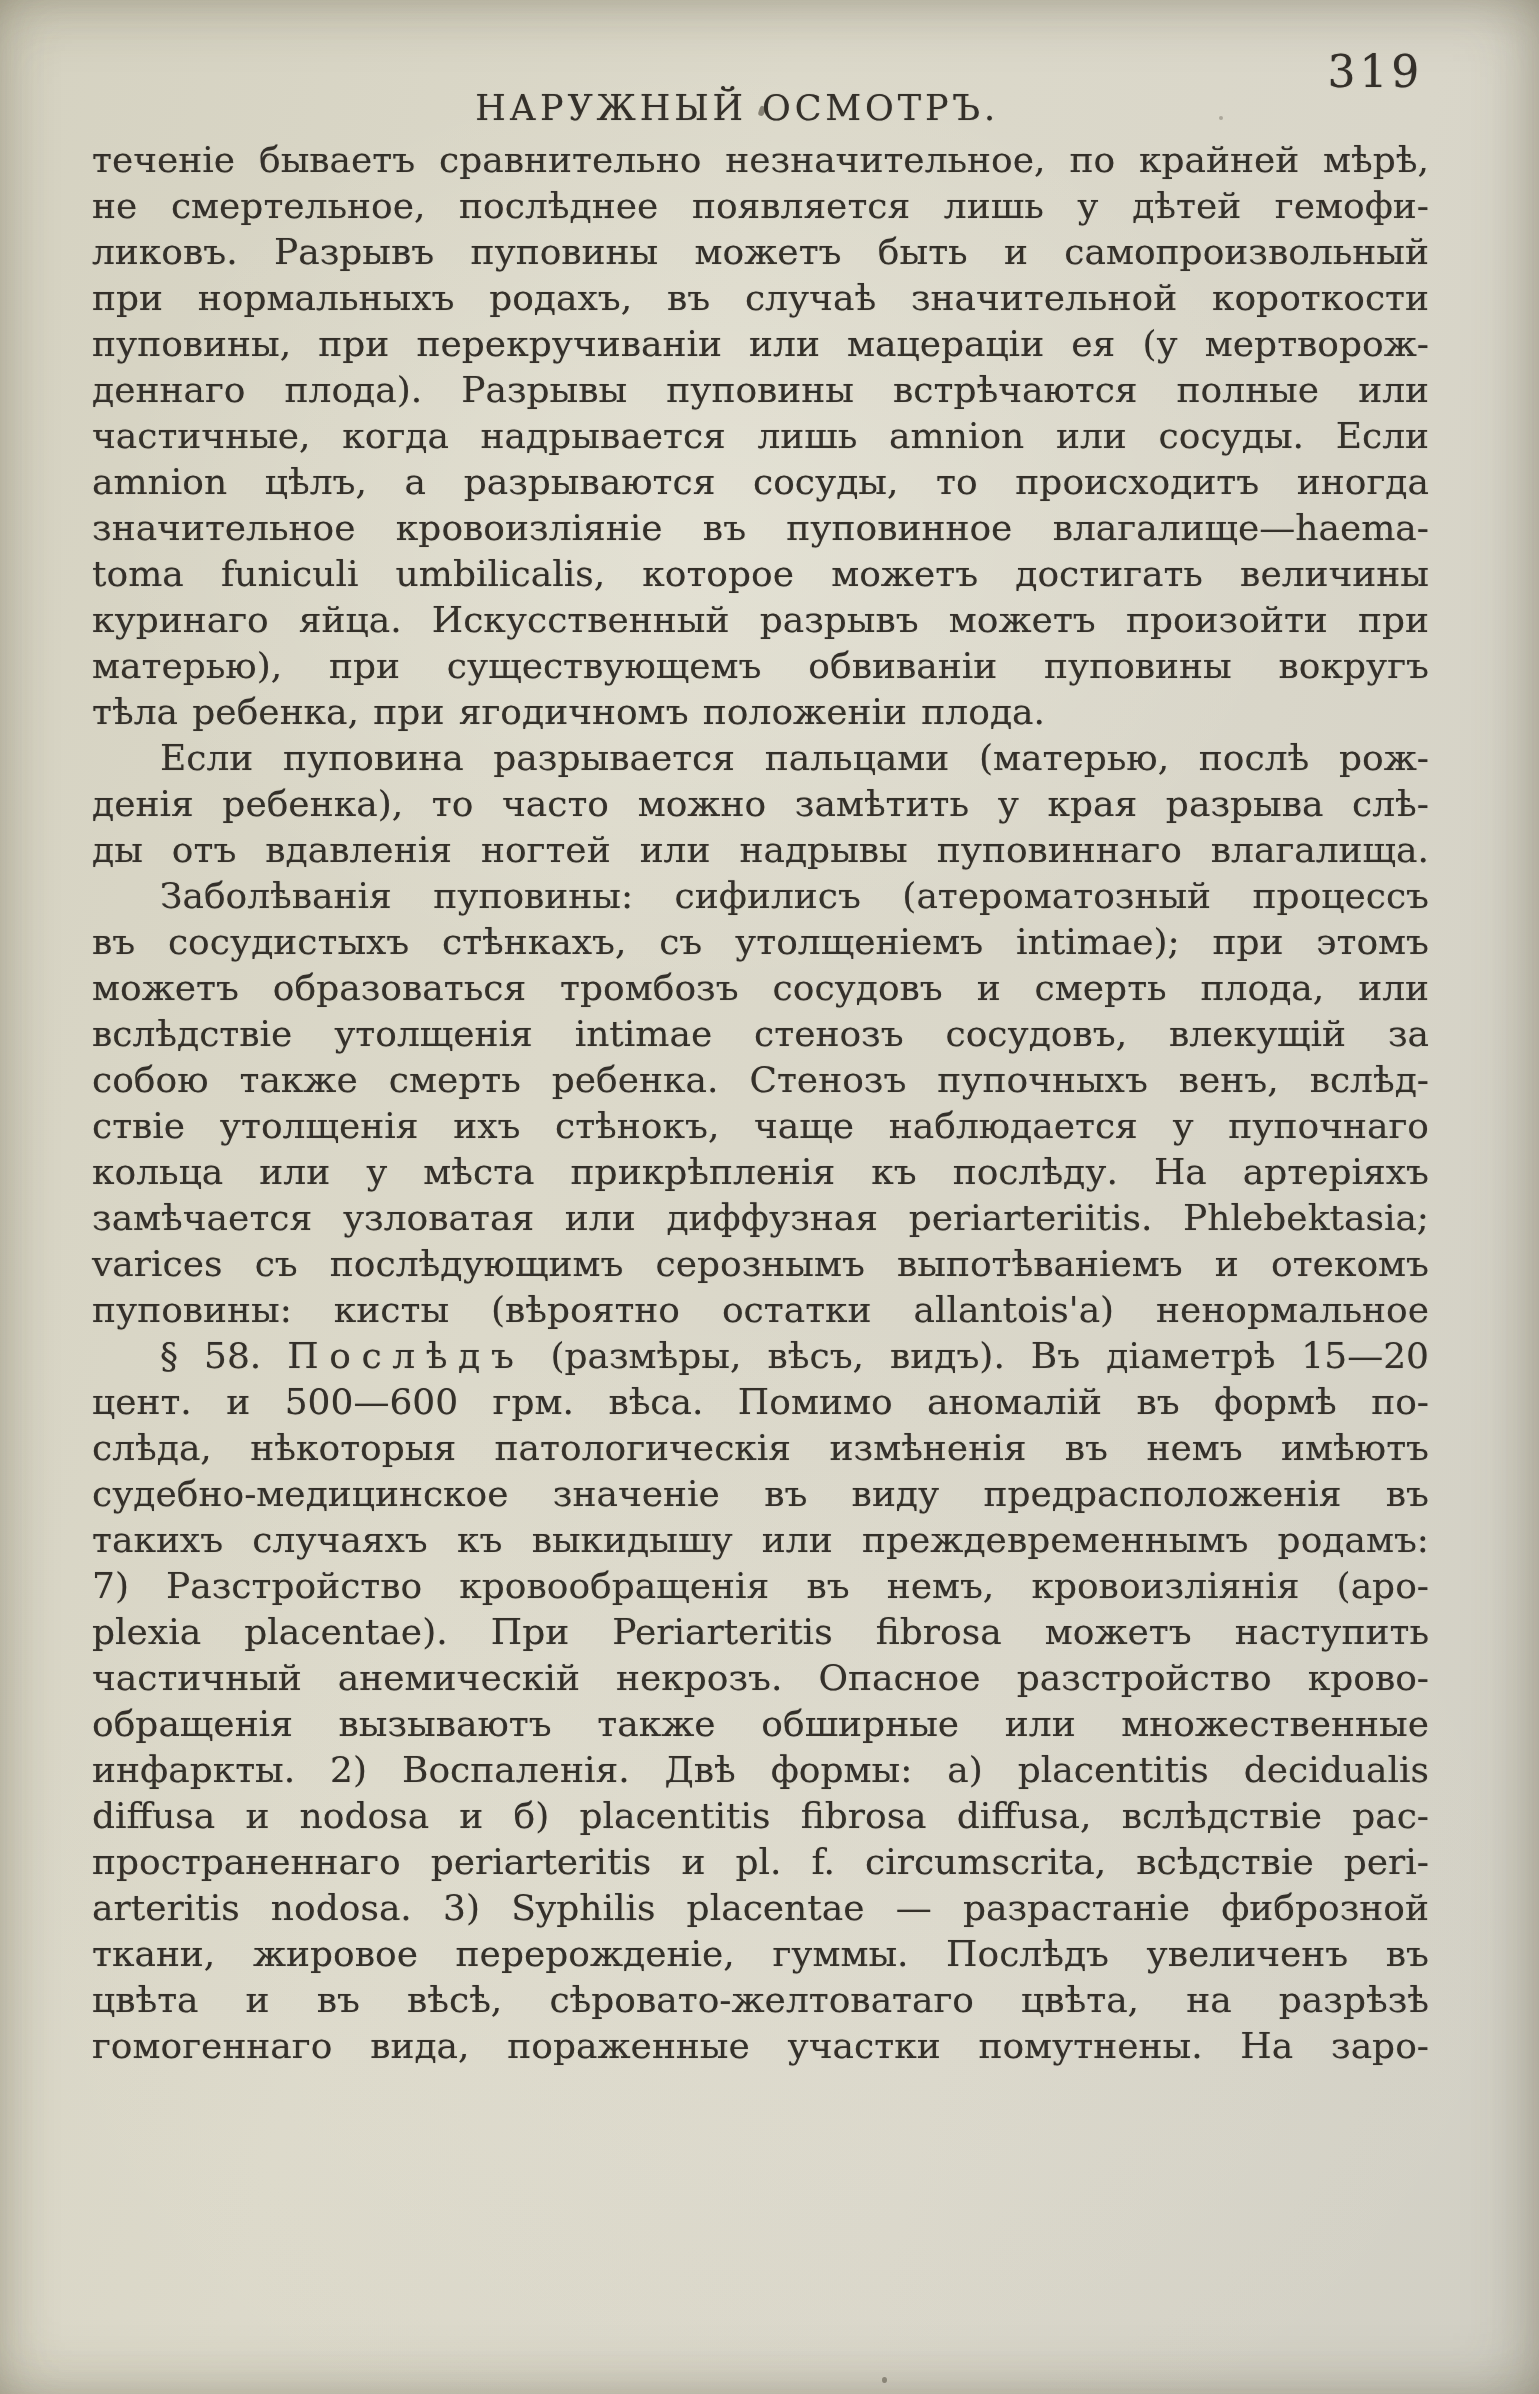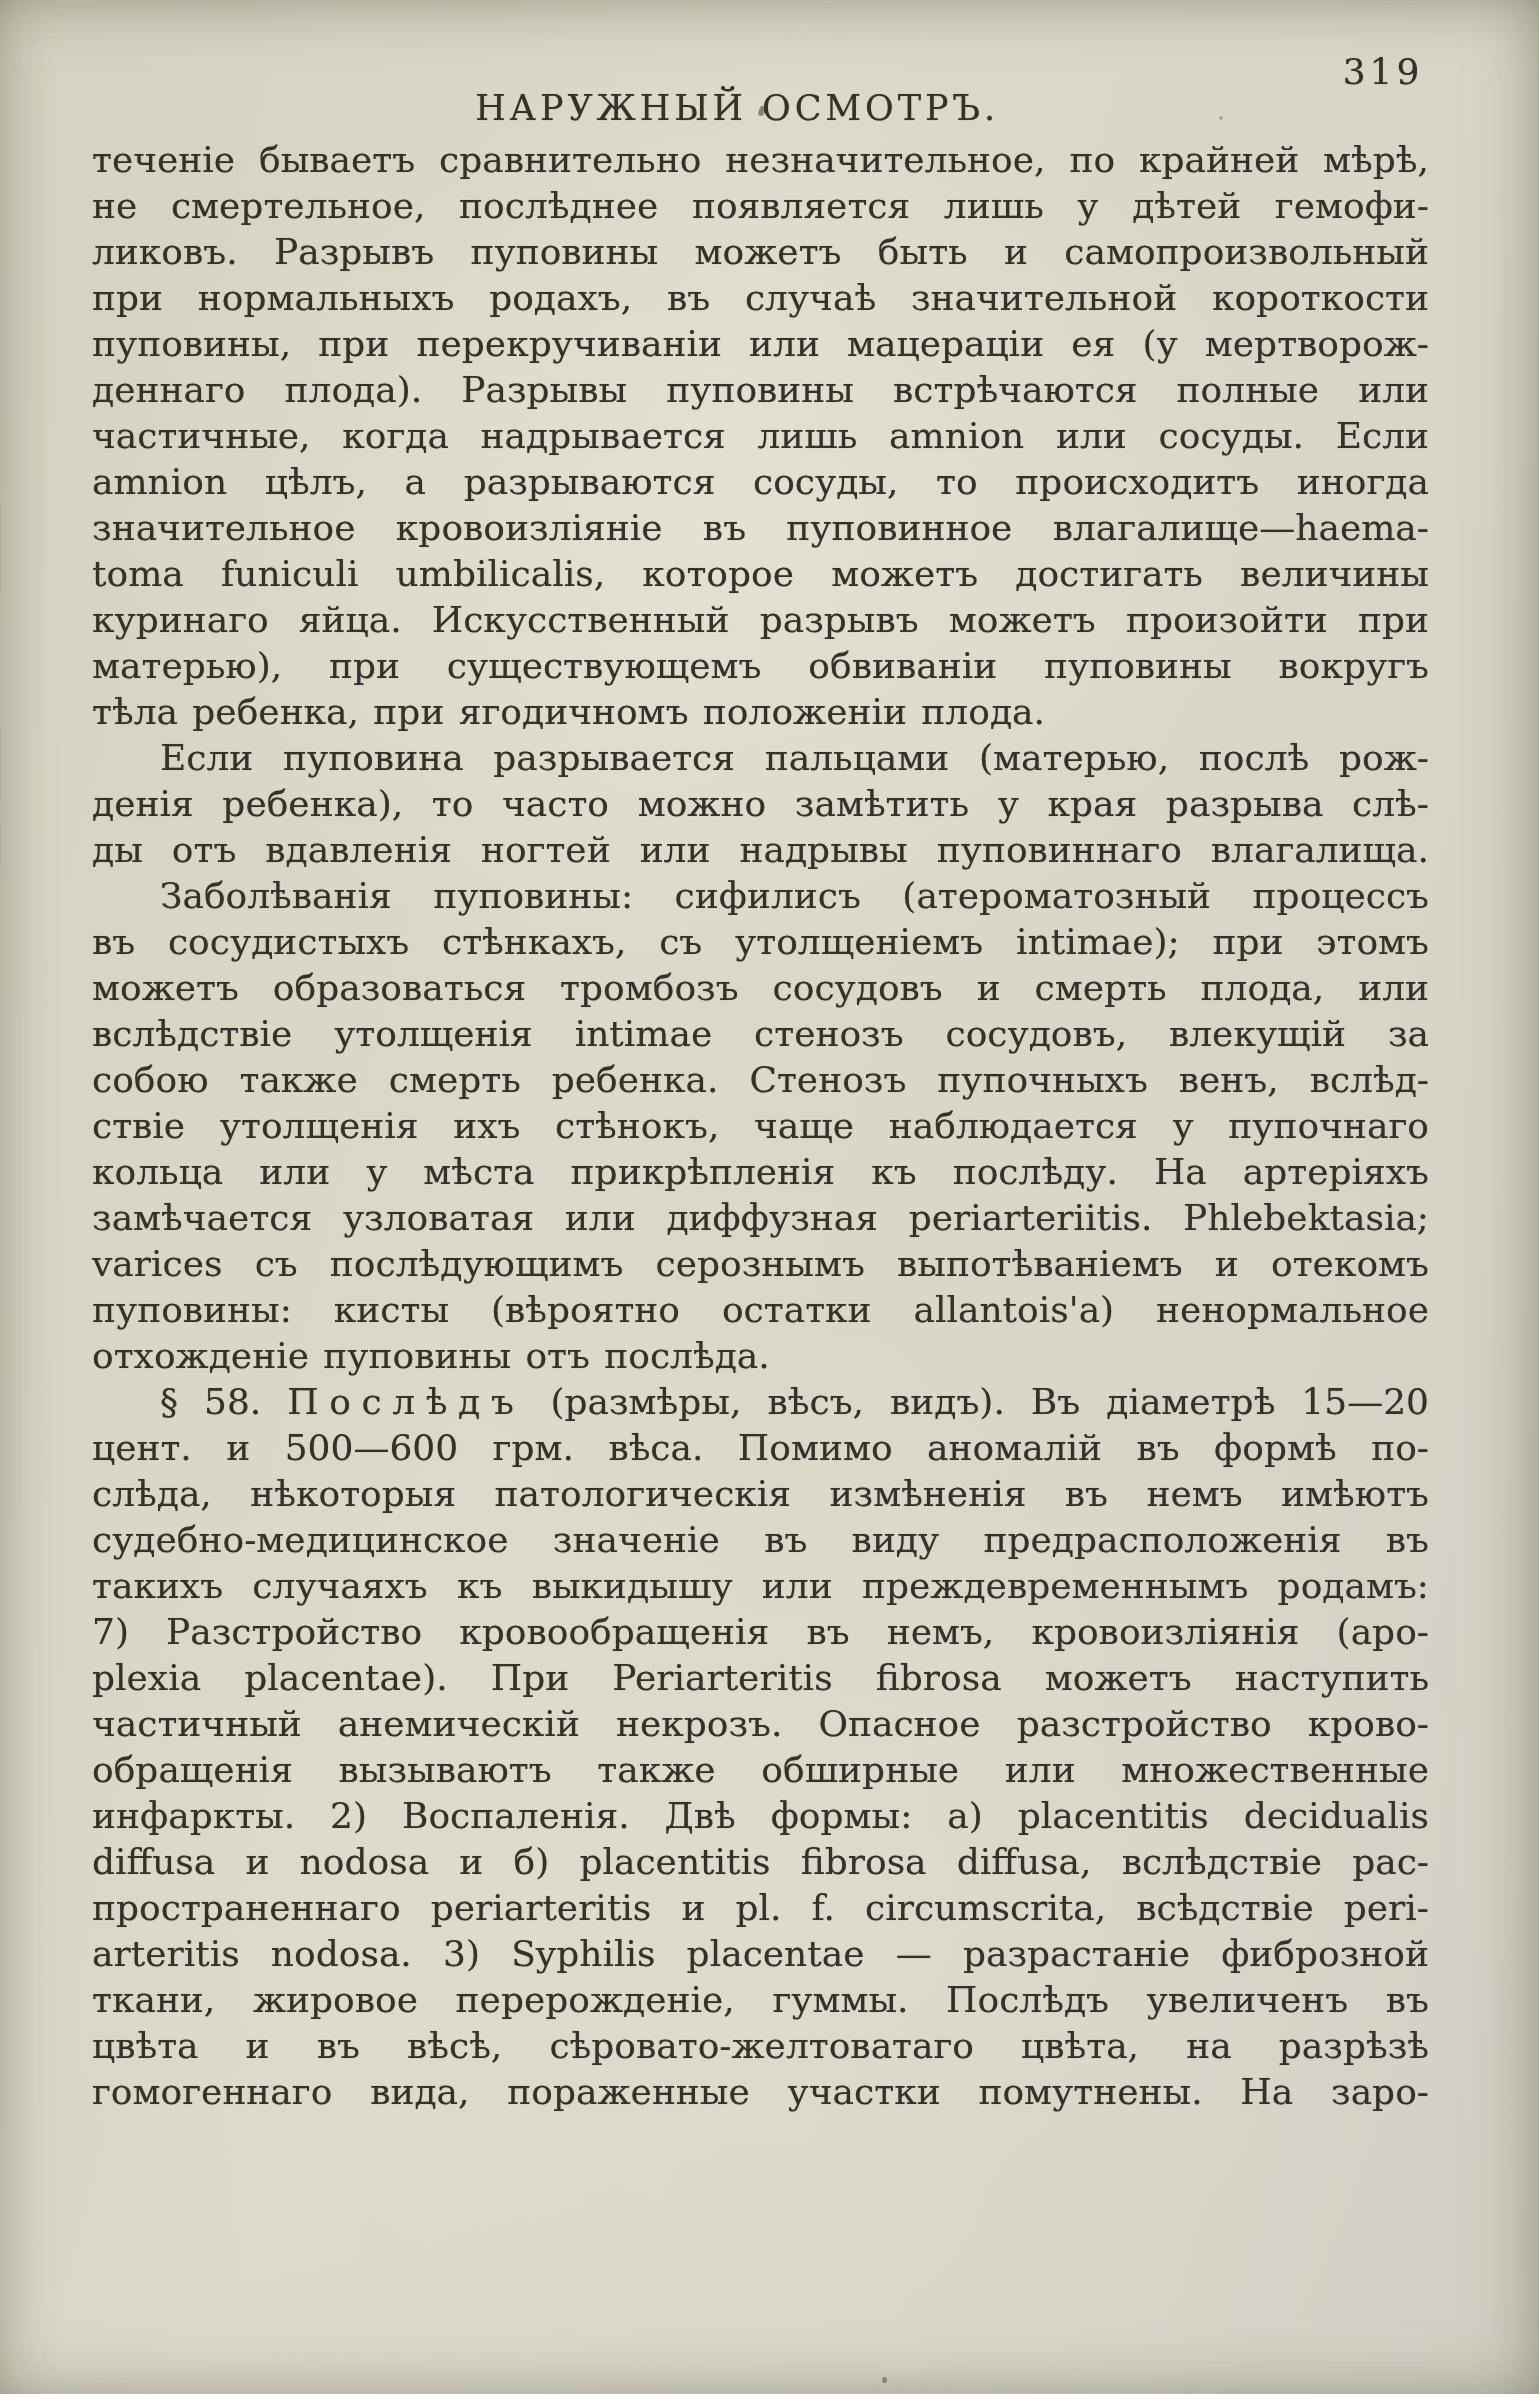--- a/index.html
+++ b/index.html
@@ -31,21 +31,21 @@
   }
   .running-title{
     position:relative;left:-17.4px;
     text-align:center;line-height:48px;
     font-size:35px;letter-spacing:3.9px;
     text-shadow:0 0 1px rgba(52,49,43,.5);
     margin-top:36px;
   }
   .page-number{
     position:absolute;right:5.8px;top:0;
-    font-size:36px;letter-spacing:3.9px;line-height:48px;
+    font-size:44px;letter-spacing:3.9px;line-height:48px;
     text-shadow:0 0 1px rgba(52,49,43,.5);
   }
   .text-block{
     position:absolute;left:80px;top:137px;width:1349px;
     font-size:36px;line-height:46px;
     color:var(--ink);
     text-shadow:0 0 1px rgba(52,49,43,.42);
     word-spacing:2.9px;
   }
   .line{
@@ -97,21 +97,20 @@
       <div class="line indent">Заболѣванія пуповины: сифилисъ (атероматозный процессъ</div>
       <div class="line">въ сосудистыхъ стѣнкахъ, съ утолщеніемъ intimae); при этомъ</div>
       <div class="line">можетъ образоваться тромбозъ сосудовъ и смерть плода, или</div>
       <div class="line">вслѣдствіе утолщенія intimae стенозъ сосудовъ, влекущій за</div>
       <div class="line">собою также смерть ребенка. Стенозъ пупочныхъ венъ, вслѣд-</div>
       <div class="line">ствіе утолщенія ихъ стѣнокъ, чаще наблюдается у пупочнаго</div>
       <div class="line">кольца или у мѣста прикрѣпленія къ послѣду. На артеріяхъ</div>
       <div class="line">замѣчается узловатая или диффузная periarteriitis. Phlebektasia;</div>
       <div class="line">varices съ послѣдующимъ серознымъ выпотѣваніемъ и отекомъ</div>
       <div class="line">пуповины: кисты (вѣроятно остатки allantois'a) ненормальное</div>
-      <div class="line flush">отхожденіе пуповины отъ послѣда.</div>
     </div>
     <div>
       <div class="line indent"><span>§ 58. </span><span class="spaced">Послѣдъ</span><span> (размѣры, вѣсъ, видъ). Въ діаметрѣ 15—20</span></div>
       <div class="line">цент. и 500—600 грм. вѣса. Помимо аномалій въ формѣ по-</div>
       <div class="line">слѣда, нѣкоторыя патологическія измѣненія въ немъ имѣютъ</div>
       <div class="line">судебно-медицинское значеніе въ виду предрасположенія въ</div>
       <div class="line">такихъ случаяхъ къ выкидышу или преждевременнымъ родамъ:</div>
       <div class="line">7) Разстройство кровообращенія въ немъ, кровоизліянія (apo-</div>
       <div class="line">plexia placentae). При Periarteritis fibrosa можетъ наступить</div>
       <div class="line">частичный анемическій некрозъ. Опасное разстройство крово-</div>

